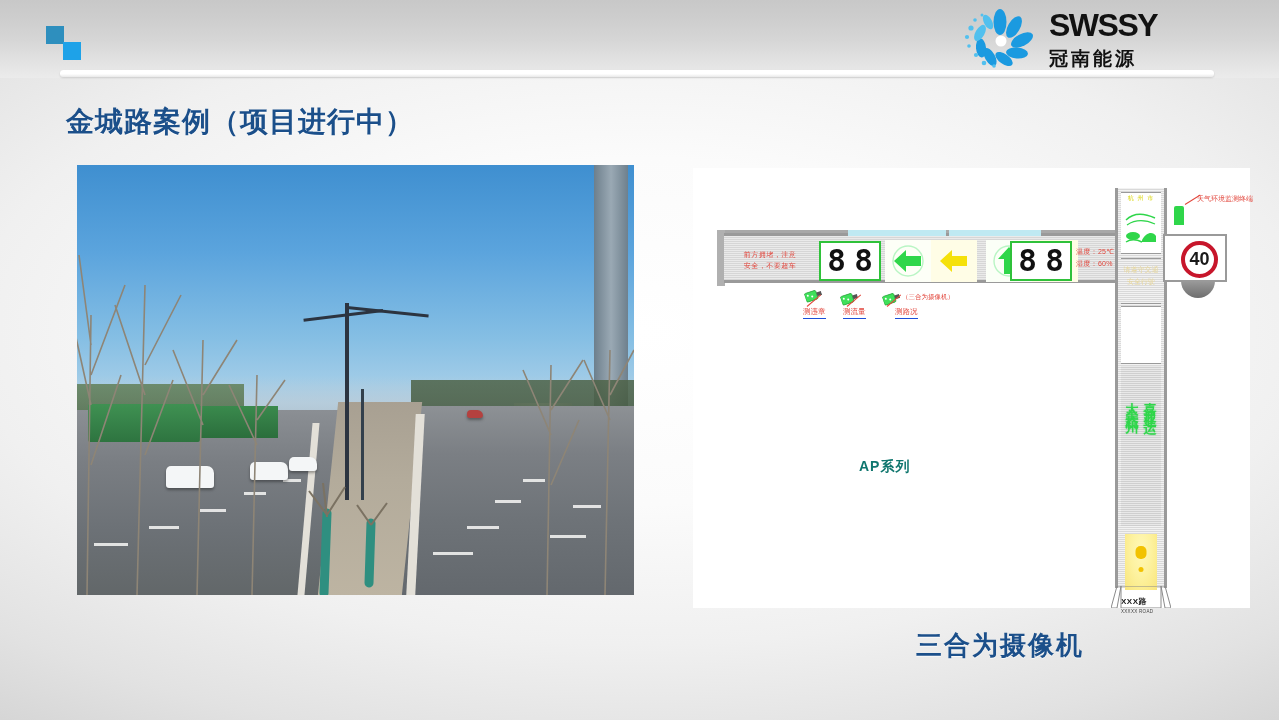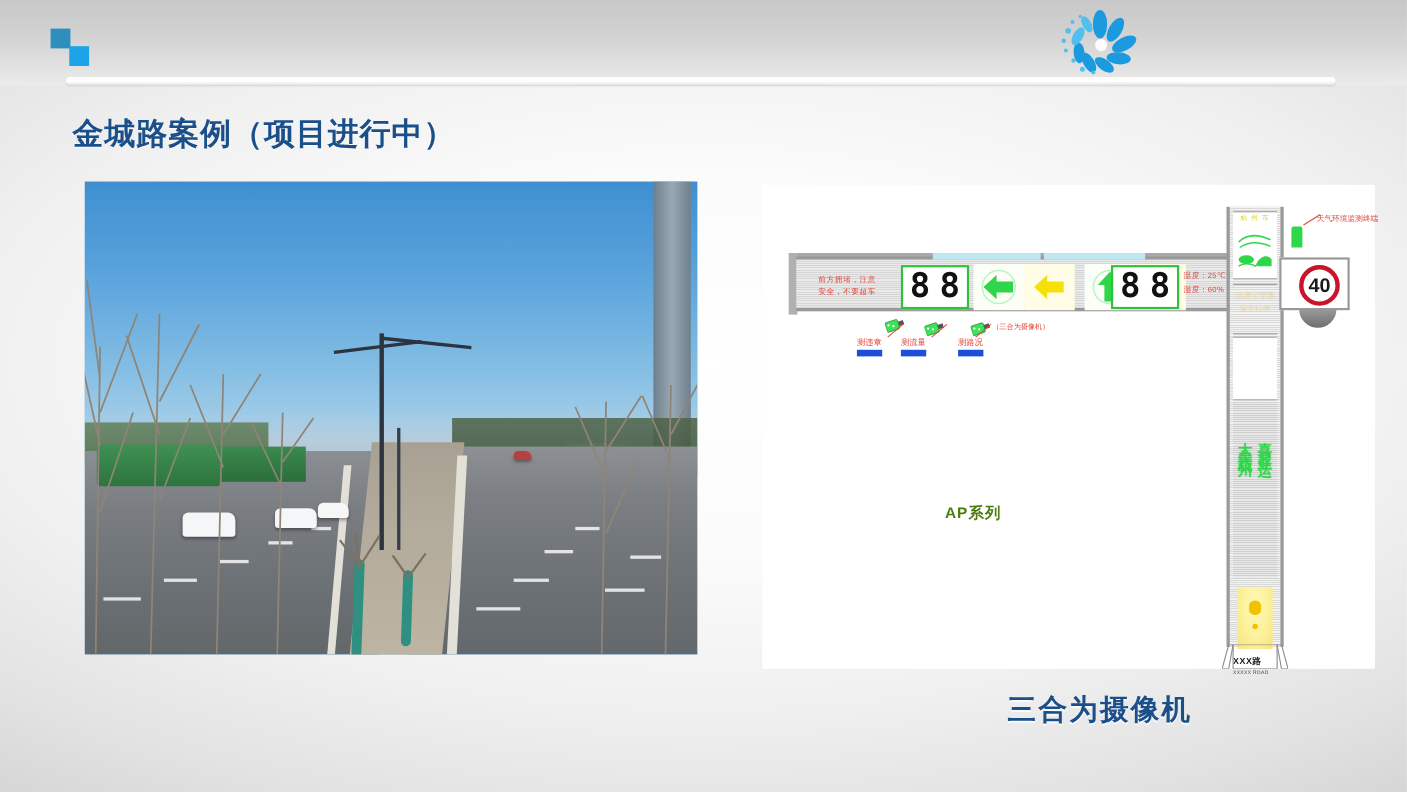--- a/index.html
+++ b/index.html
@@ -150,21 +150,21 @@
   .hdr-strip.s1 { left: 155px; top: 62px; width: 98px; }
   .hdr-strip.s2 { left: 256px; top: 62px; width: 92px; }
 
   
   .cam { position: absolute; width: 17px; height: 11px; transform: rotate(-18deg); }
   .cam.k1 { left: 112px; top: 122px; }
   .cam.k2 { left: 148px; top: 125px; }
   .cam.k3 { left: 190px; top: 125px; }
   .camlbl {
     position: absolute; color: #e2463c; font-size: 7.5px; white-space: nowrap;
-    border-bottom: 6px solid #1d4ed8; padding-bottom: 1px;
+    border-bottom: 1px solid #1d4ed8; padding-bottom: 1px; margin-left: 24px;
   }
   .camlbl.l1 { left: 86px; top: 139px; }
   .camlbl.l2 { left: 126px; top: 139px; }
   .camlbl.l3 { left: 178px; top: 139px; text-align: right; }
   .camnote { position: absolute; left: 209px; top: 125px; color: #e2463c; font-size: 6.5px; white-space: nowrap; }
   .leader { position: absolute; background: #e2463c; height: 1px; transform-origin: left center; }
 
   
   .pole-col {
     position: absolute; left: 422px; top: 20px; width: 52px; height: 400px;
@@ -207,21 +207,21 @@
   }
   .dome { position: absolute; left: 488px; top: 113px; width: 34px; height: 17px;
           border-radius: 0 0 17px 17px; background: linear-gradient(to bottom,#9a9a9a,#6e6e6e); }
   .sensor-box { position: absolute; left: 481px; top: 38px; width: 10px; height: 19px;
                 background: #2fd64a; border-radius: 2px 2px 0 0; }
   .sensor-lbl { position: absolute; left: 504px; top: 26px; color: #e2463c; font-size: 7px; white-space: nowrap; }
   .beam-left-cap { position: absolute; left: 24px; top: 62px; width: 8px; height: 56px; background: #b0b0b0; }
 
   .ap-label {
     position: absolute; left: 166px; top: 290px;
-    color: #4d7c0f; font-size: 14px; font-weight: bold; letter-spacing: 1px;
+    color: #0f766e; font-size: 14px; font-weight: bold; letter-spacing: 1px;
   }
 
   
   .caption {
     position: absolute; left: 916px; top: 628px;
     font-size: 26px; font-weight: bold; color: #1b4f8a; letter-spacing: 2px;
     text-shadow: 0 1px 0 rgba(255,255,255,.7);
     white-space: nowrap;
   }
 </style>
@@ -253,20 +253,24 @@
           <circle cx="10" cy="29" r="2.1"></circle>
         <circle cx="12" cy="38" r="1.8"></circle>
           <circle cx="19" cy="47" r="2.1"></circle>
         <circle cx="27" cy="55" r="2.3"></circle>
           <circle cx="37" cy="58" r="1.8"></circle>
         <circle cx="18" cy="12" r="1.8"></circle>
           <circle cx="25" cy="7" r="1.5"></circle>
       </g>
       <circle cx="44" cy="33" r="5.5" fill="#ffffff"></circle>
     </svg>
+    <div class="logo-text">
+      <div class="logo-word">SWSSY</div>
+      <div class="logo-sub">冠南能源</div>
+    </div>
   </div>
 </div>
 
 <div class="subtitle">金城路案例（项目进行中）</div>
 
 <div class="photo">
   <div class="sky"></div>
   <div class="skyline"></div>
 
   <div class="bldg tall-r"></div>

